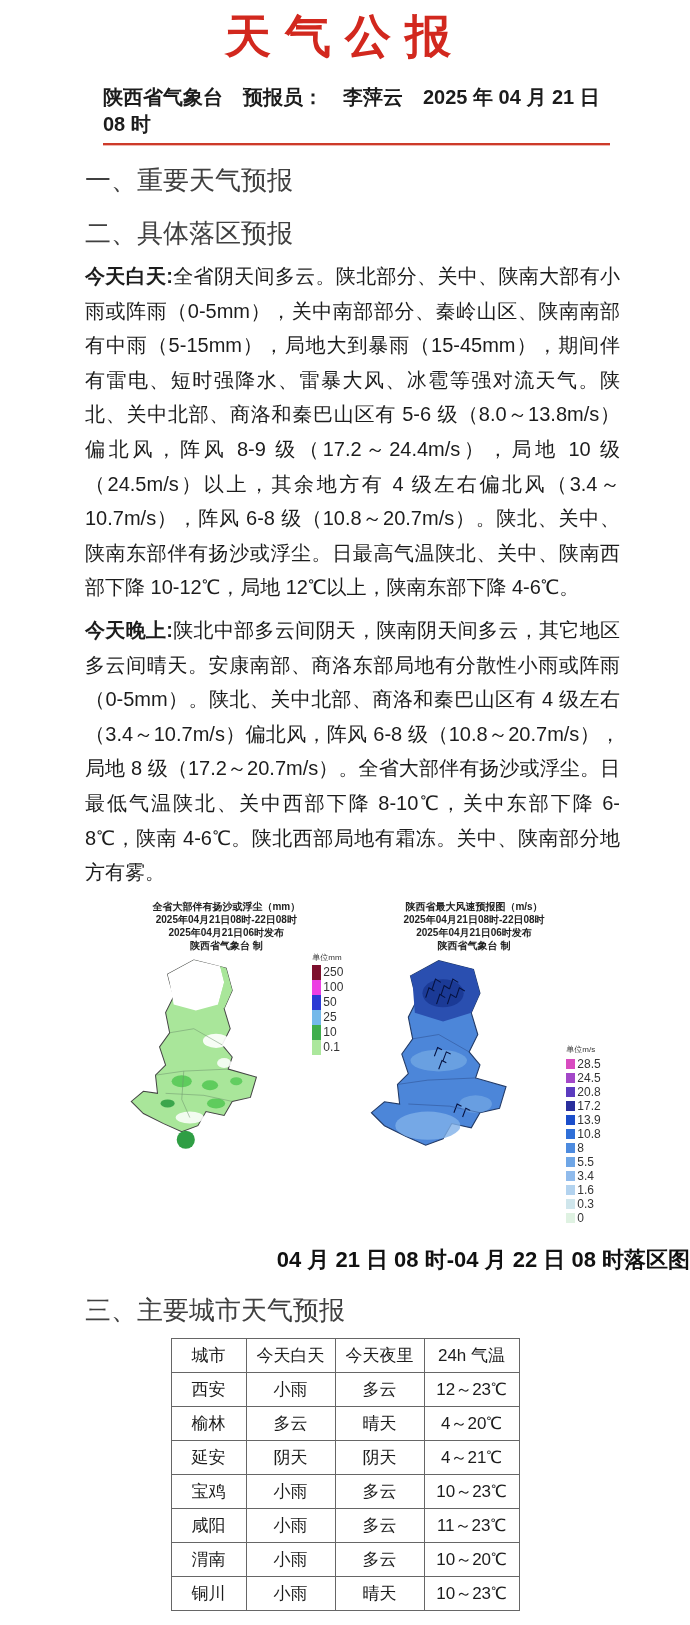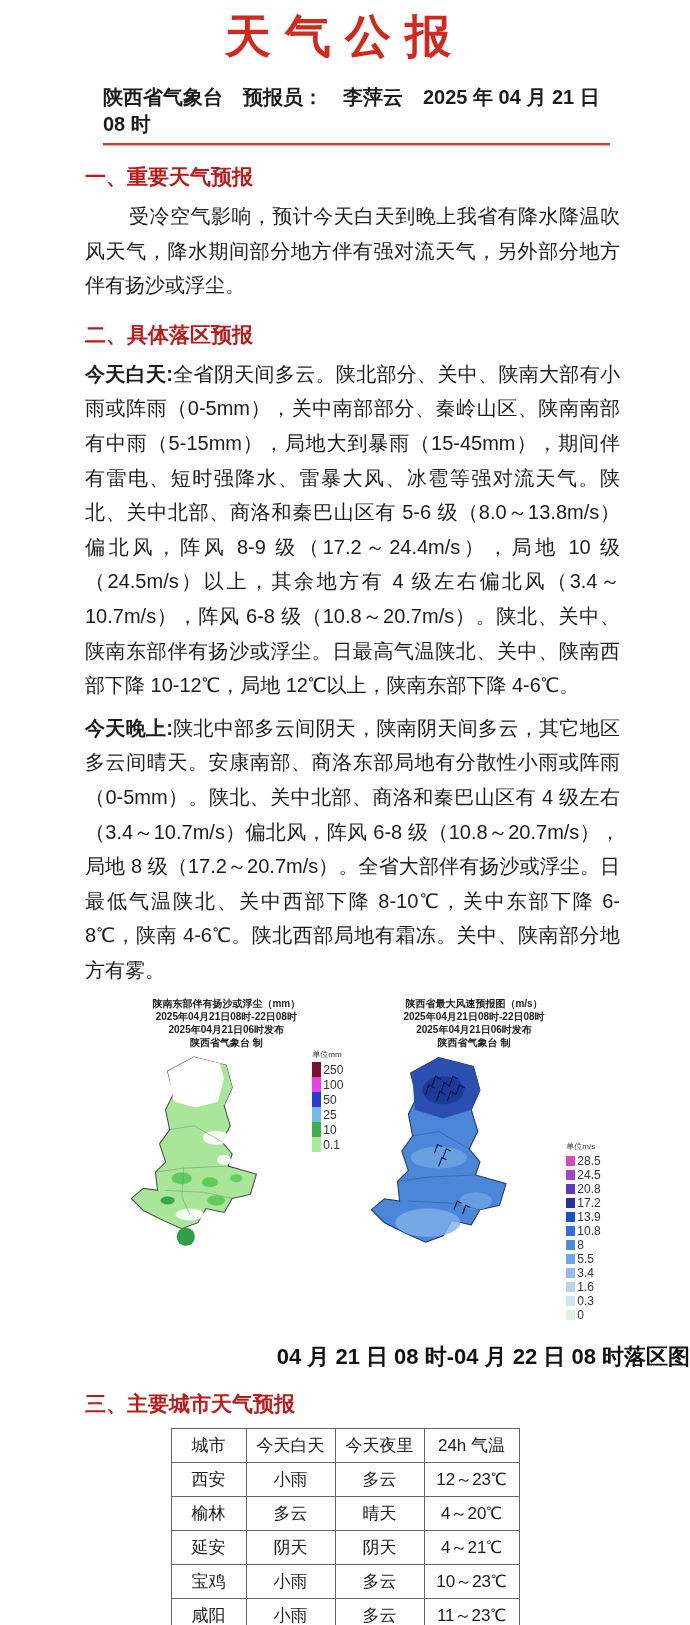--- a/index.html
+++ b/index.html
@@ -2,21 +2,21 @@
 <html><head>
 <meta charset="utf-8">
 <style>
   html,body{margin:0;padding:0;background:#e8e8e8;}
   .page{position:relative;width:690px;height:1625px;margin:0 auto;background:#ffffff;
         font-family:"Liberation Sans",sans-serif;color:#1c1c1c;overflow:hidden;}
   .doc-title{margin:0;padding-top:6px;text-align:center;color:#d2281e;
              font-size:46px;font-weight:bold;letter-spacing:14px;}
   .meta-line{margin:16px 80px 0 103px;font-size:20px;font-weight:bold;
              padding-bottom:5px;border-bottom:2px solid #cd3a2a;box-shadow:0 1px 0 #f0b7b0;}
-  .sec-heading{margin:18px 70px 0 85px;font-size:21px;font-weight:bold;color:#b91c1c;}
+  .sec-heading{margin:18px 70px 0 85px;font-size:26px;font-weight:normal;color:#404040;}
   .para{margin:8px 70px 0 85px;font-size:20px;line-height:1.73;text-align:justify;}
   .indent{text-indent:2.2em;}
   .lead{font-weight:bold;}
   
   .maps-row{display:flex;justify-content:center;gap:4px;margin:10px 50px 0 70px;}
   .figure{display:flex;flex-direction:column;align-items:center;}
   .fig-title{text-align:center;font-size:10px;line-height:13px;color:#222;font-weight:bold;}
   .map-wrap{display:flex;align-items:flex-start;}
   .legend{display:flex;flex-direction:column;margin-left:3px;}
   .legend-unit{font-size:8px;color:#333;margin-bottom:2px;}
@@ -33,31 +33,30 @@
 </head>
 <body>
 
 <div class="page">
 
   <h1 class="doc-title">天气公报</h1>
 
   <div class="meta-line">陕西省气象台　预报员：　李萍云　2025 年 04 月 21 日 08 时</div>
 
   <div class="sec-heading">一、重要天气预报</div>
-  <p class="para indent">受冷空气影响，预计今天白天到晚上我省有降水降温吹风天气，降水期间部分地方伴有强对流天气，另外部分地方伴有扬沙或浮尘。</p>
 
   <div class="sec-heading">二、具体落区预报</div>
   <p class="para"><span class="lead">今天白天:</span><span>全省阴天间多云。陕北部分、关中、陕南大部有小雨或阵雨（0-5mm），关中南部部分、秦岭山区、陕南南部有中雨（5-15mm），局地大到暴雨（15-45mm），期间伴有雷电、短时强降水、雷暴大风、冰雹等强对流天气。陕北、关中北部、商洛和秦巴山区有 5-6 级（8.0～13.8m/s）偏北风，阵风 8-9 级（17.2～24.4m/s），局地 10 级（24.5m/s）以上，其余地方有 4 级左右偏北风（3.4～10.7m/s），阵风 6-8 级（10.8～20.7m/s）。陕北、关中、陕南东部伴有扬沙或浮尘。日最高气温陕北、关中、陕南西部下降 10-12℃，局地 12℃以上，陕南东部下降 4-6℃。</span></p>
   <p class="para"><span class="lead">今天晚上:</span><span>陕北中部多云间阴天，陕南阴天间多云，其它地区多云间晴天。安康南部、商洛东部局地有分散性小雨或阵雨（0-5mm）。陕北、关中北部、商洛和秦巴山区有 4 级左右（3.4～10.7m/s）偏北风，阵风 6-8 级（10.8～20.7m/s），局地 8 级（17.2～20.7m/s）。全省大部伴有扬沙或浮尘。日最低气温陕北、关中西部下降 8-10℃，关中东部下降 6-8℃，陕南 4-6℃。陕北西部局地有霜冻。关中、陕南部分地方有雾。</span></p>
 
   <div class="maps-row">
 
     <div class="figure">
       <div class="fig-title">
-        <div>陕南东部伴有扬沙或浮尘（mm）</div>
+        <div>全省大部伴有扬沙或浮尘（mm）</div>
         <div>2025年04月21日08时-22日08时</div>
         <div>2025年04月21日06时发布</div>
         <div>陕西省气象台  制</div>
       </div>
       <div class="map-wrap">
         <svg width="200" height="212" viewBox="0 0 170 210">
 
           <path d="M44,22 L70,8 L102,16 L108,38 L100,56 L106,76 L98,92 L108,104 L104,116 L132,124 L126,144 L108,148 L100,162 L82,158 L74,172 L58,178 L40,170 L20,160 L8,148 L20,138 L34,140 L32,122 L42,112 L36,94 L46,80 L42,60 L50,44 L46,30 Z" fill="#a9e69a" stroke="#444" stroke-width="1"></path>
 
           <path d="M44,22 L70,8 L96,14 L100,30 L94,52 L72,58 L50,52 L46,30 Z" fill="#ffffff"></path>

